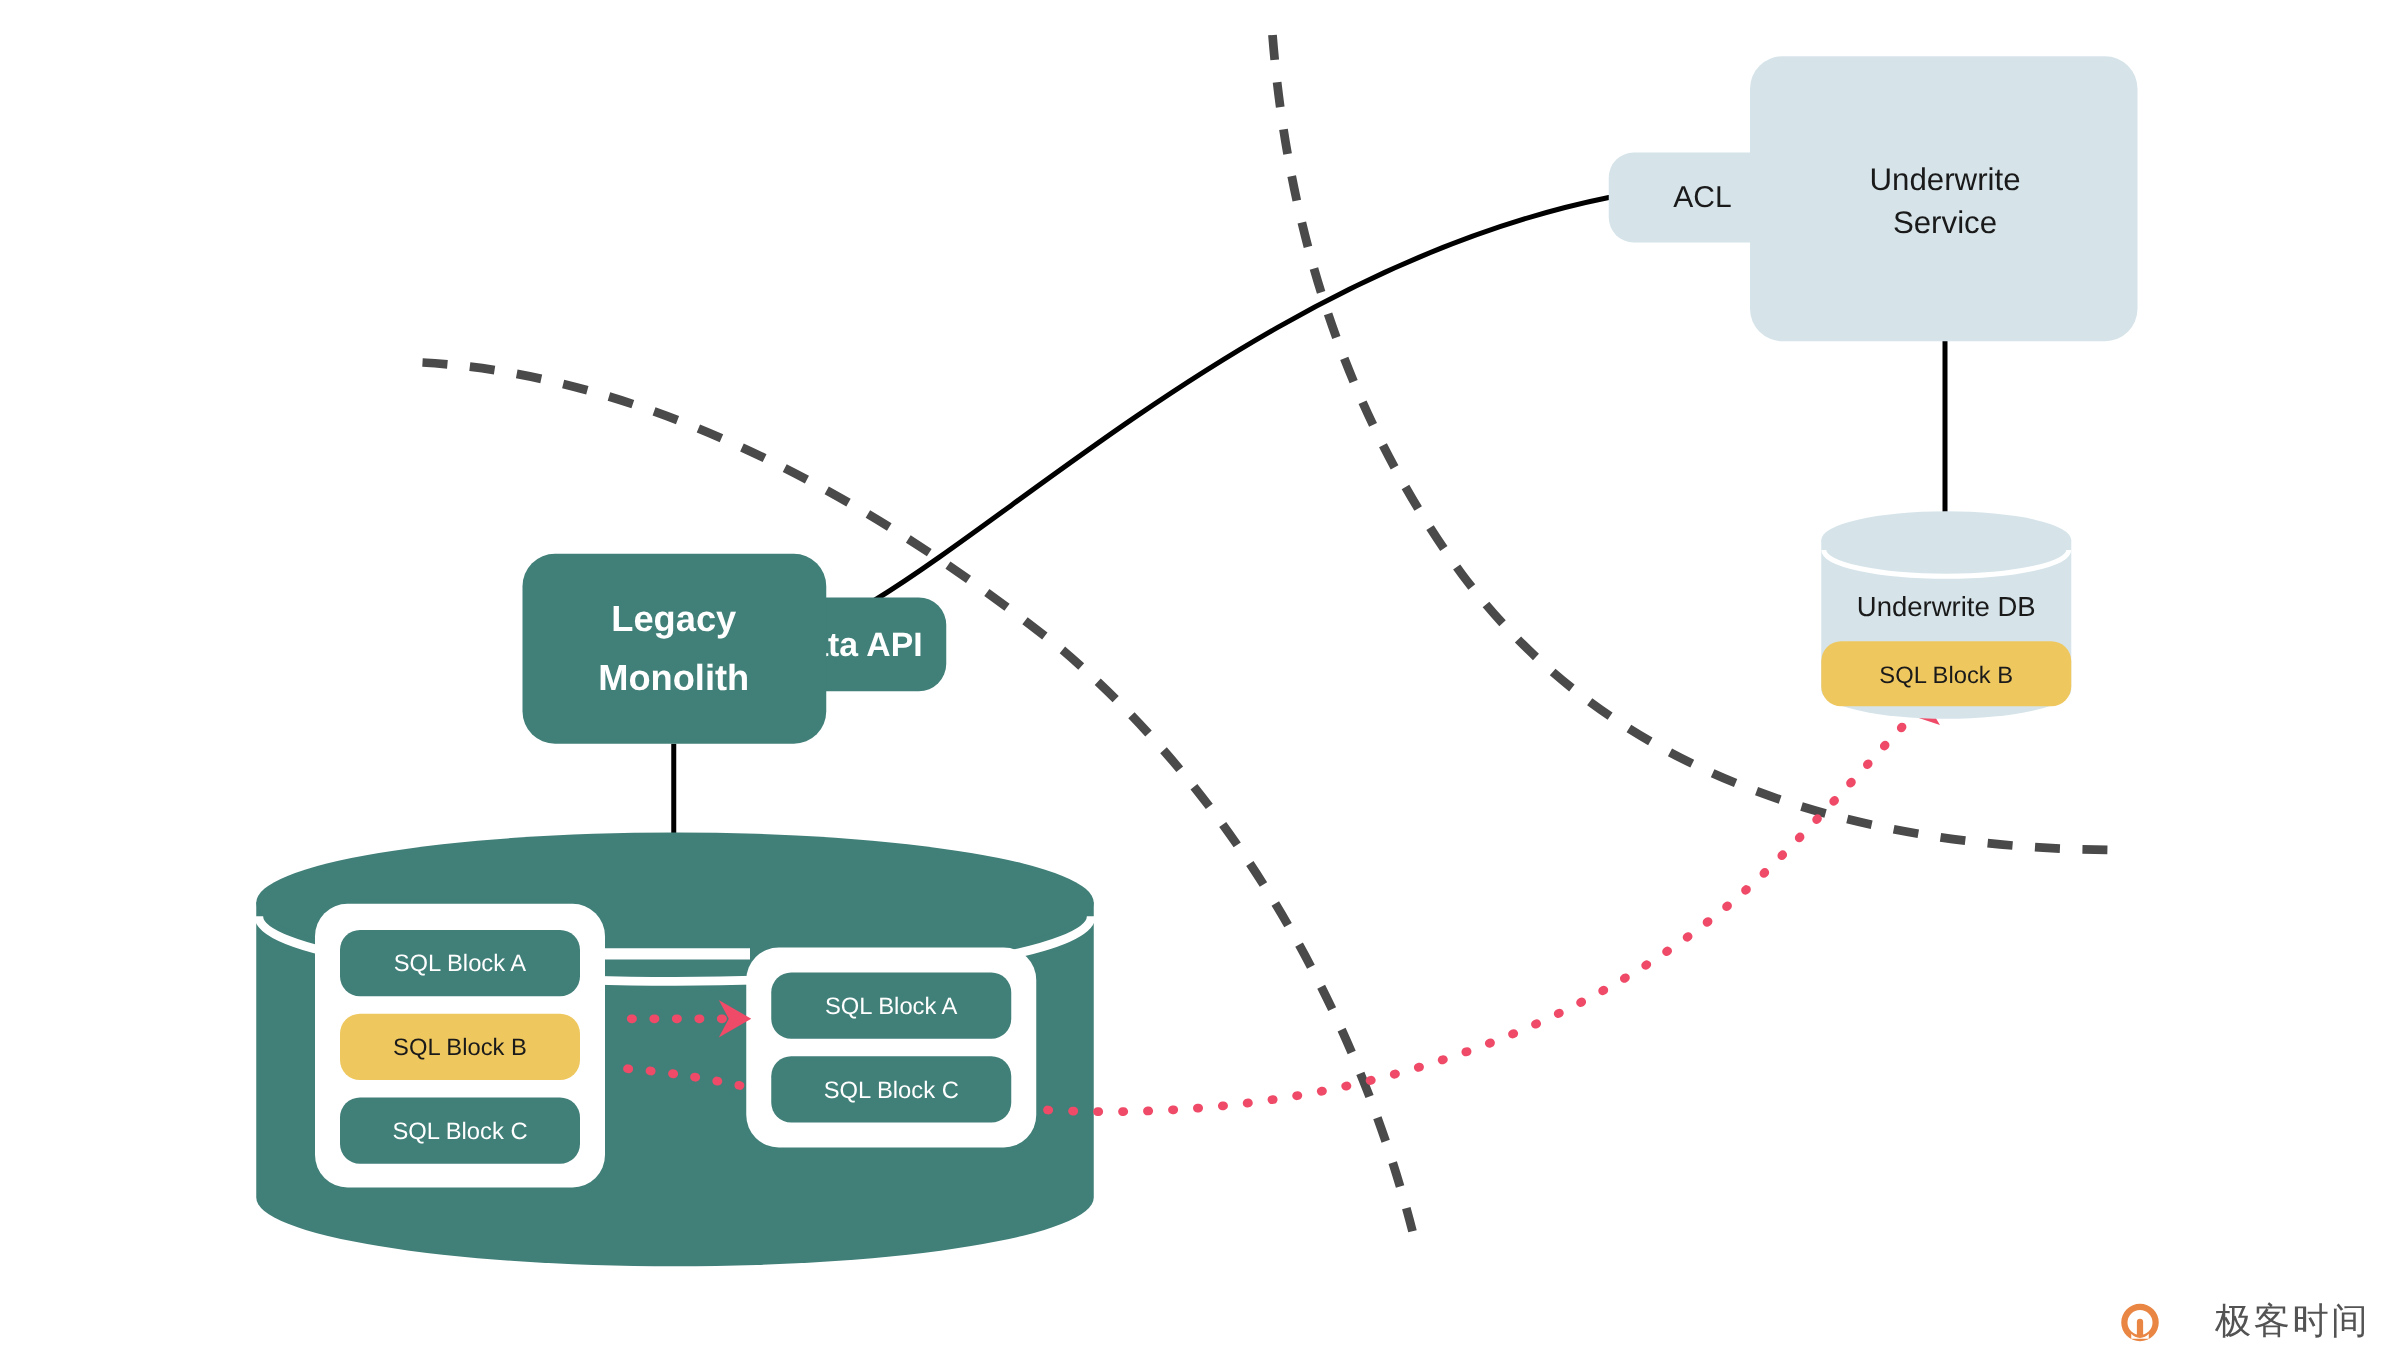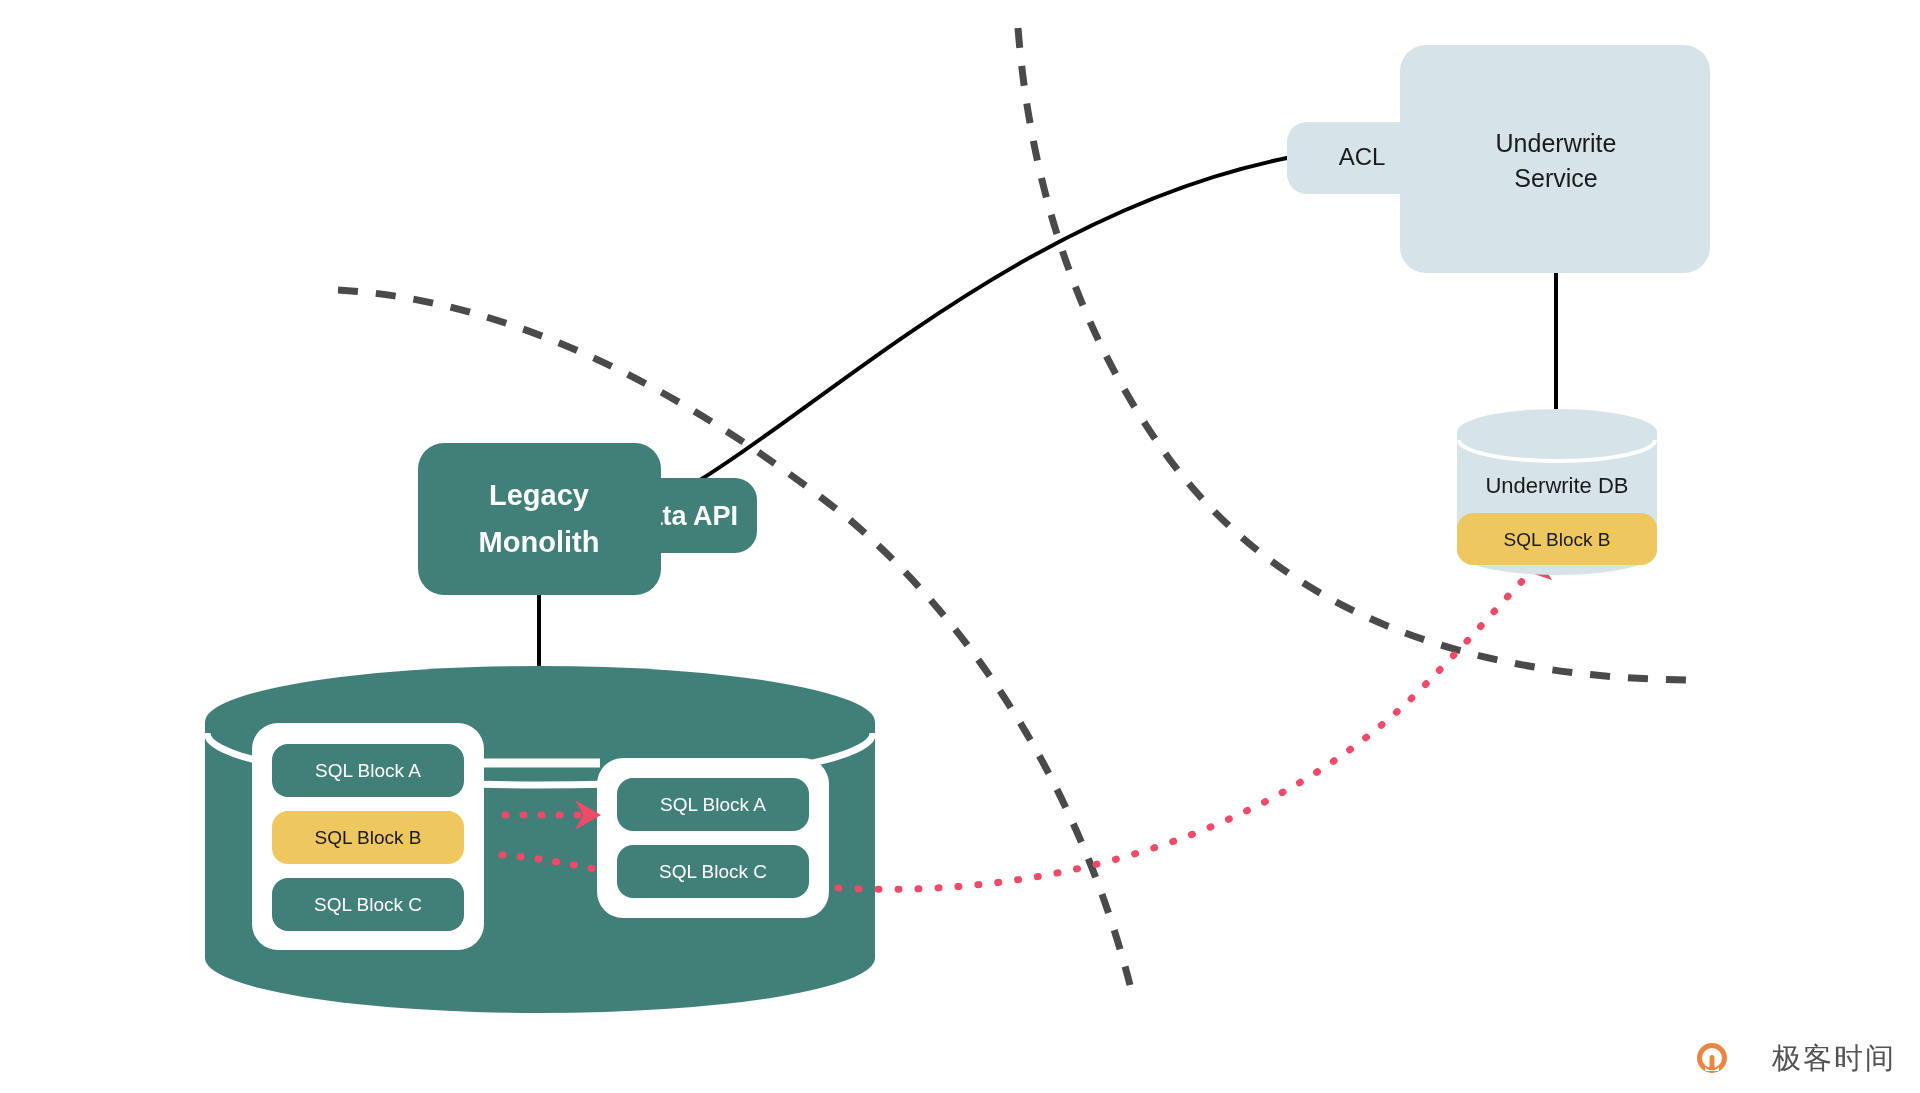--- a/index.html
+++ b/index.html
@@ -39,21 +39,21 @@
     align-items: center;
     gap: 10px;
     opacity: 0.95;
   }
   .wm-logo {
     width: 34px;
     height: 34px;
     position: relative;
   }
   .wm-text {
-    font-family: Liberation Serif, serif;
+    font-family: Liberation Mono, monospace;
     font-size: 29px;
     color: #4a4a4a;
     letter-spacing: 2px;
     line-height: 1;
     margin-left: 33px;
   }
 </style>
 </head>
 <body>
 

